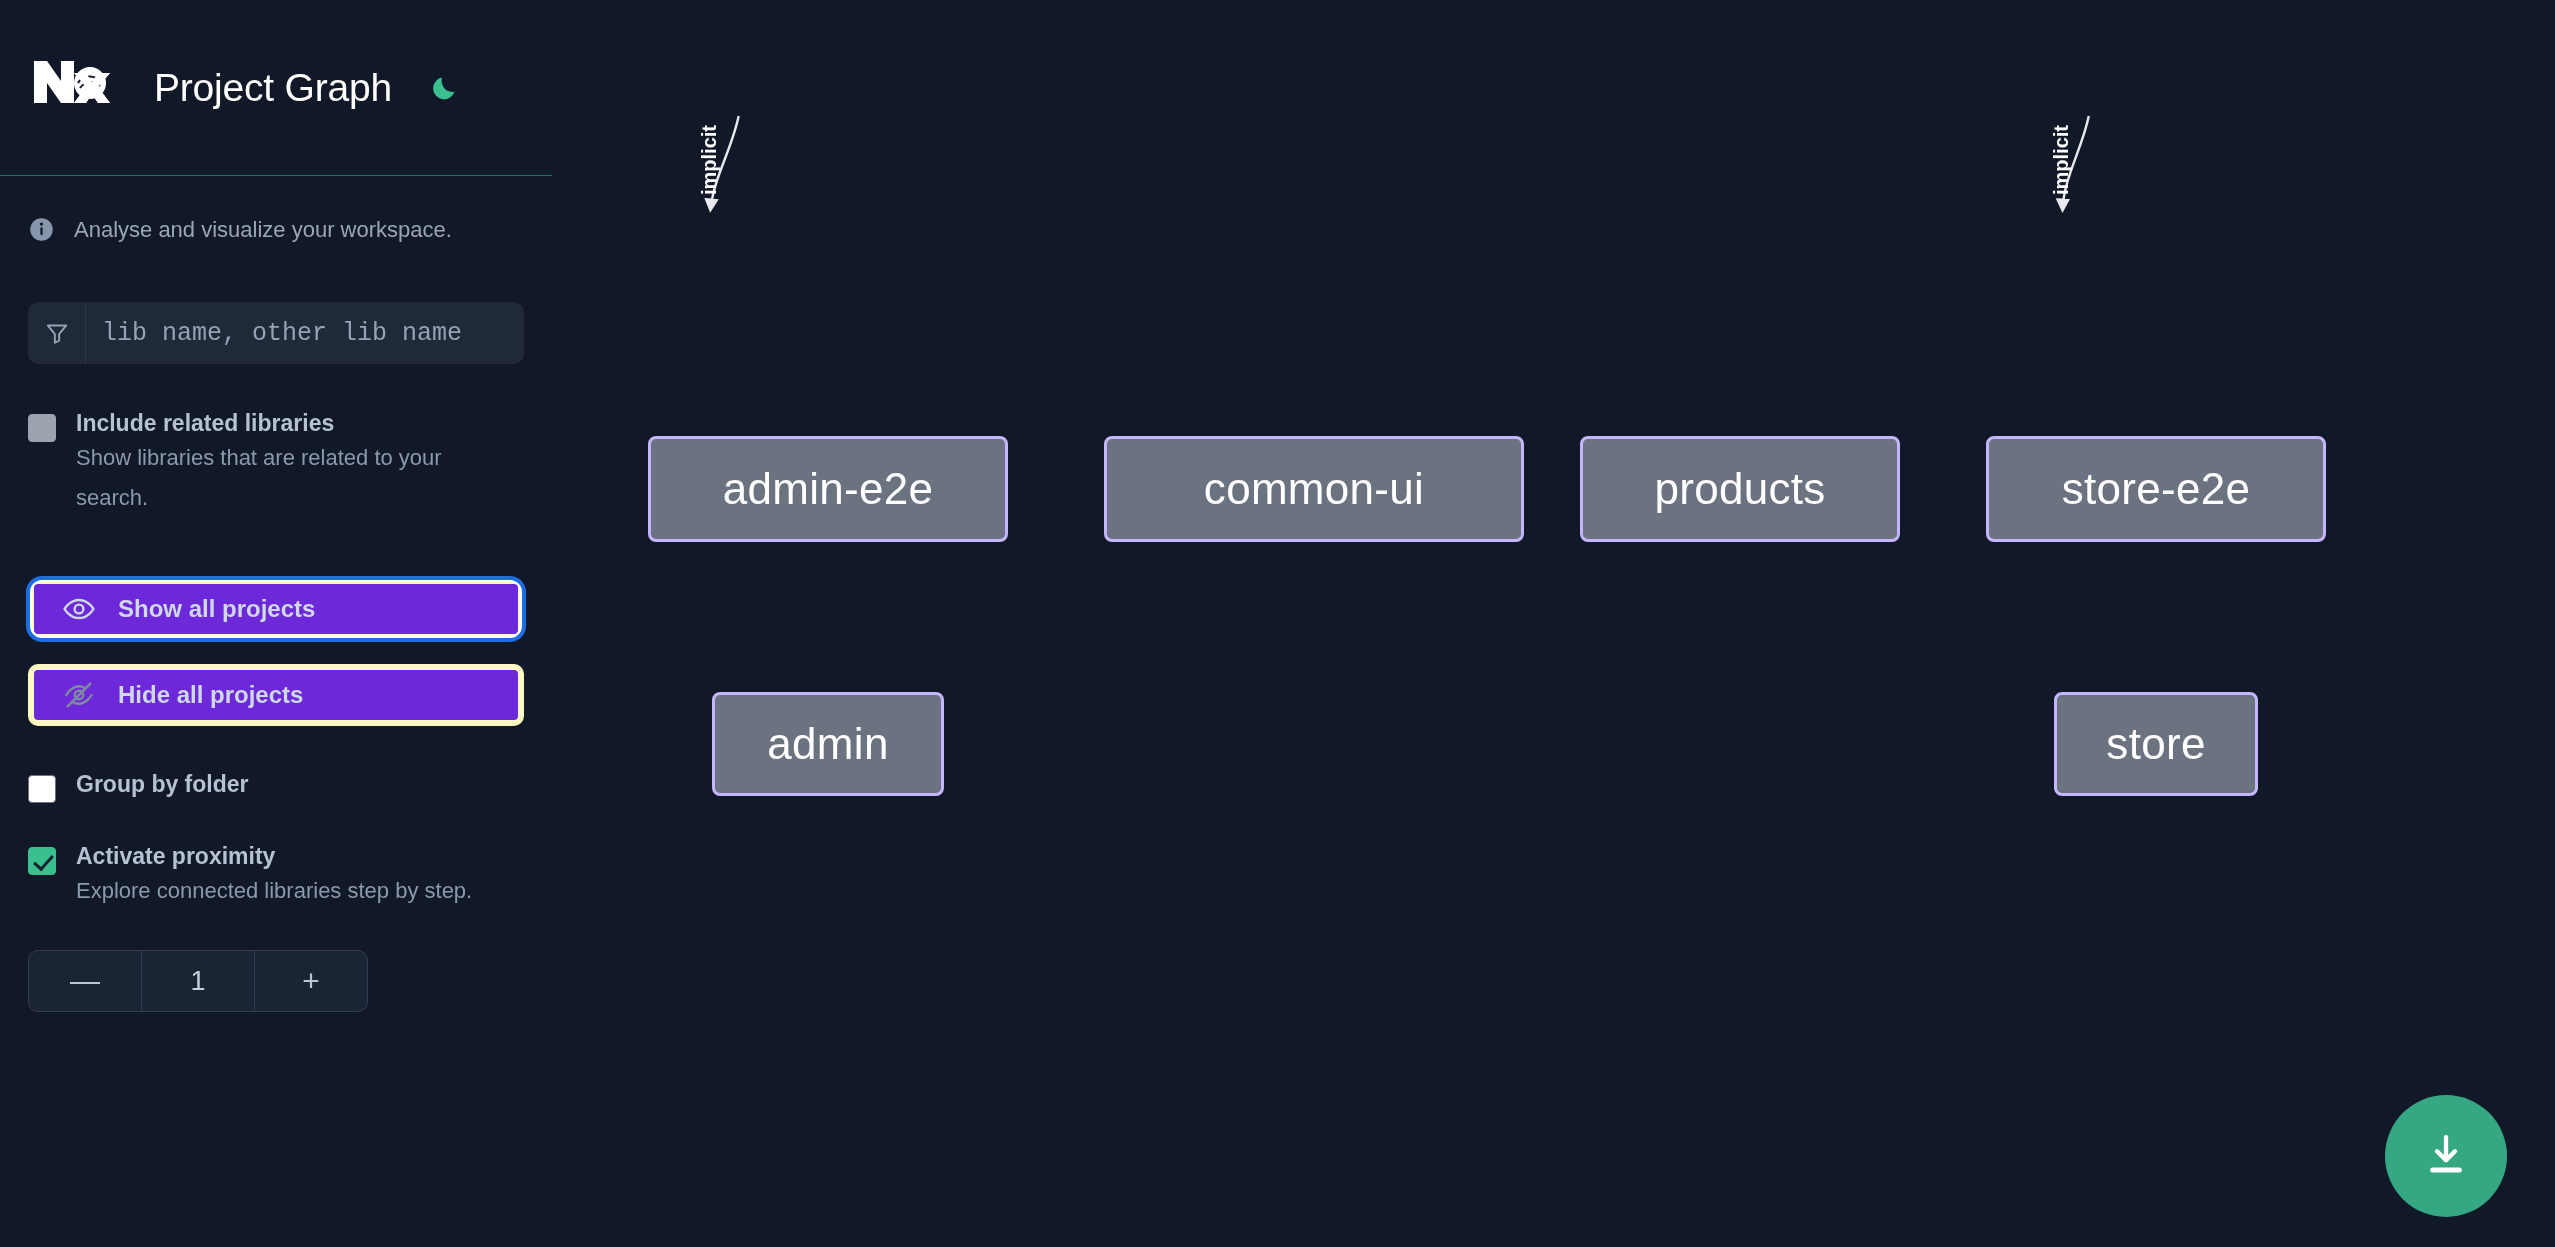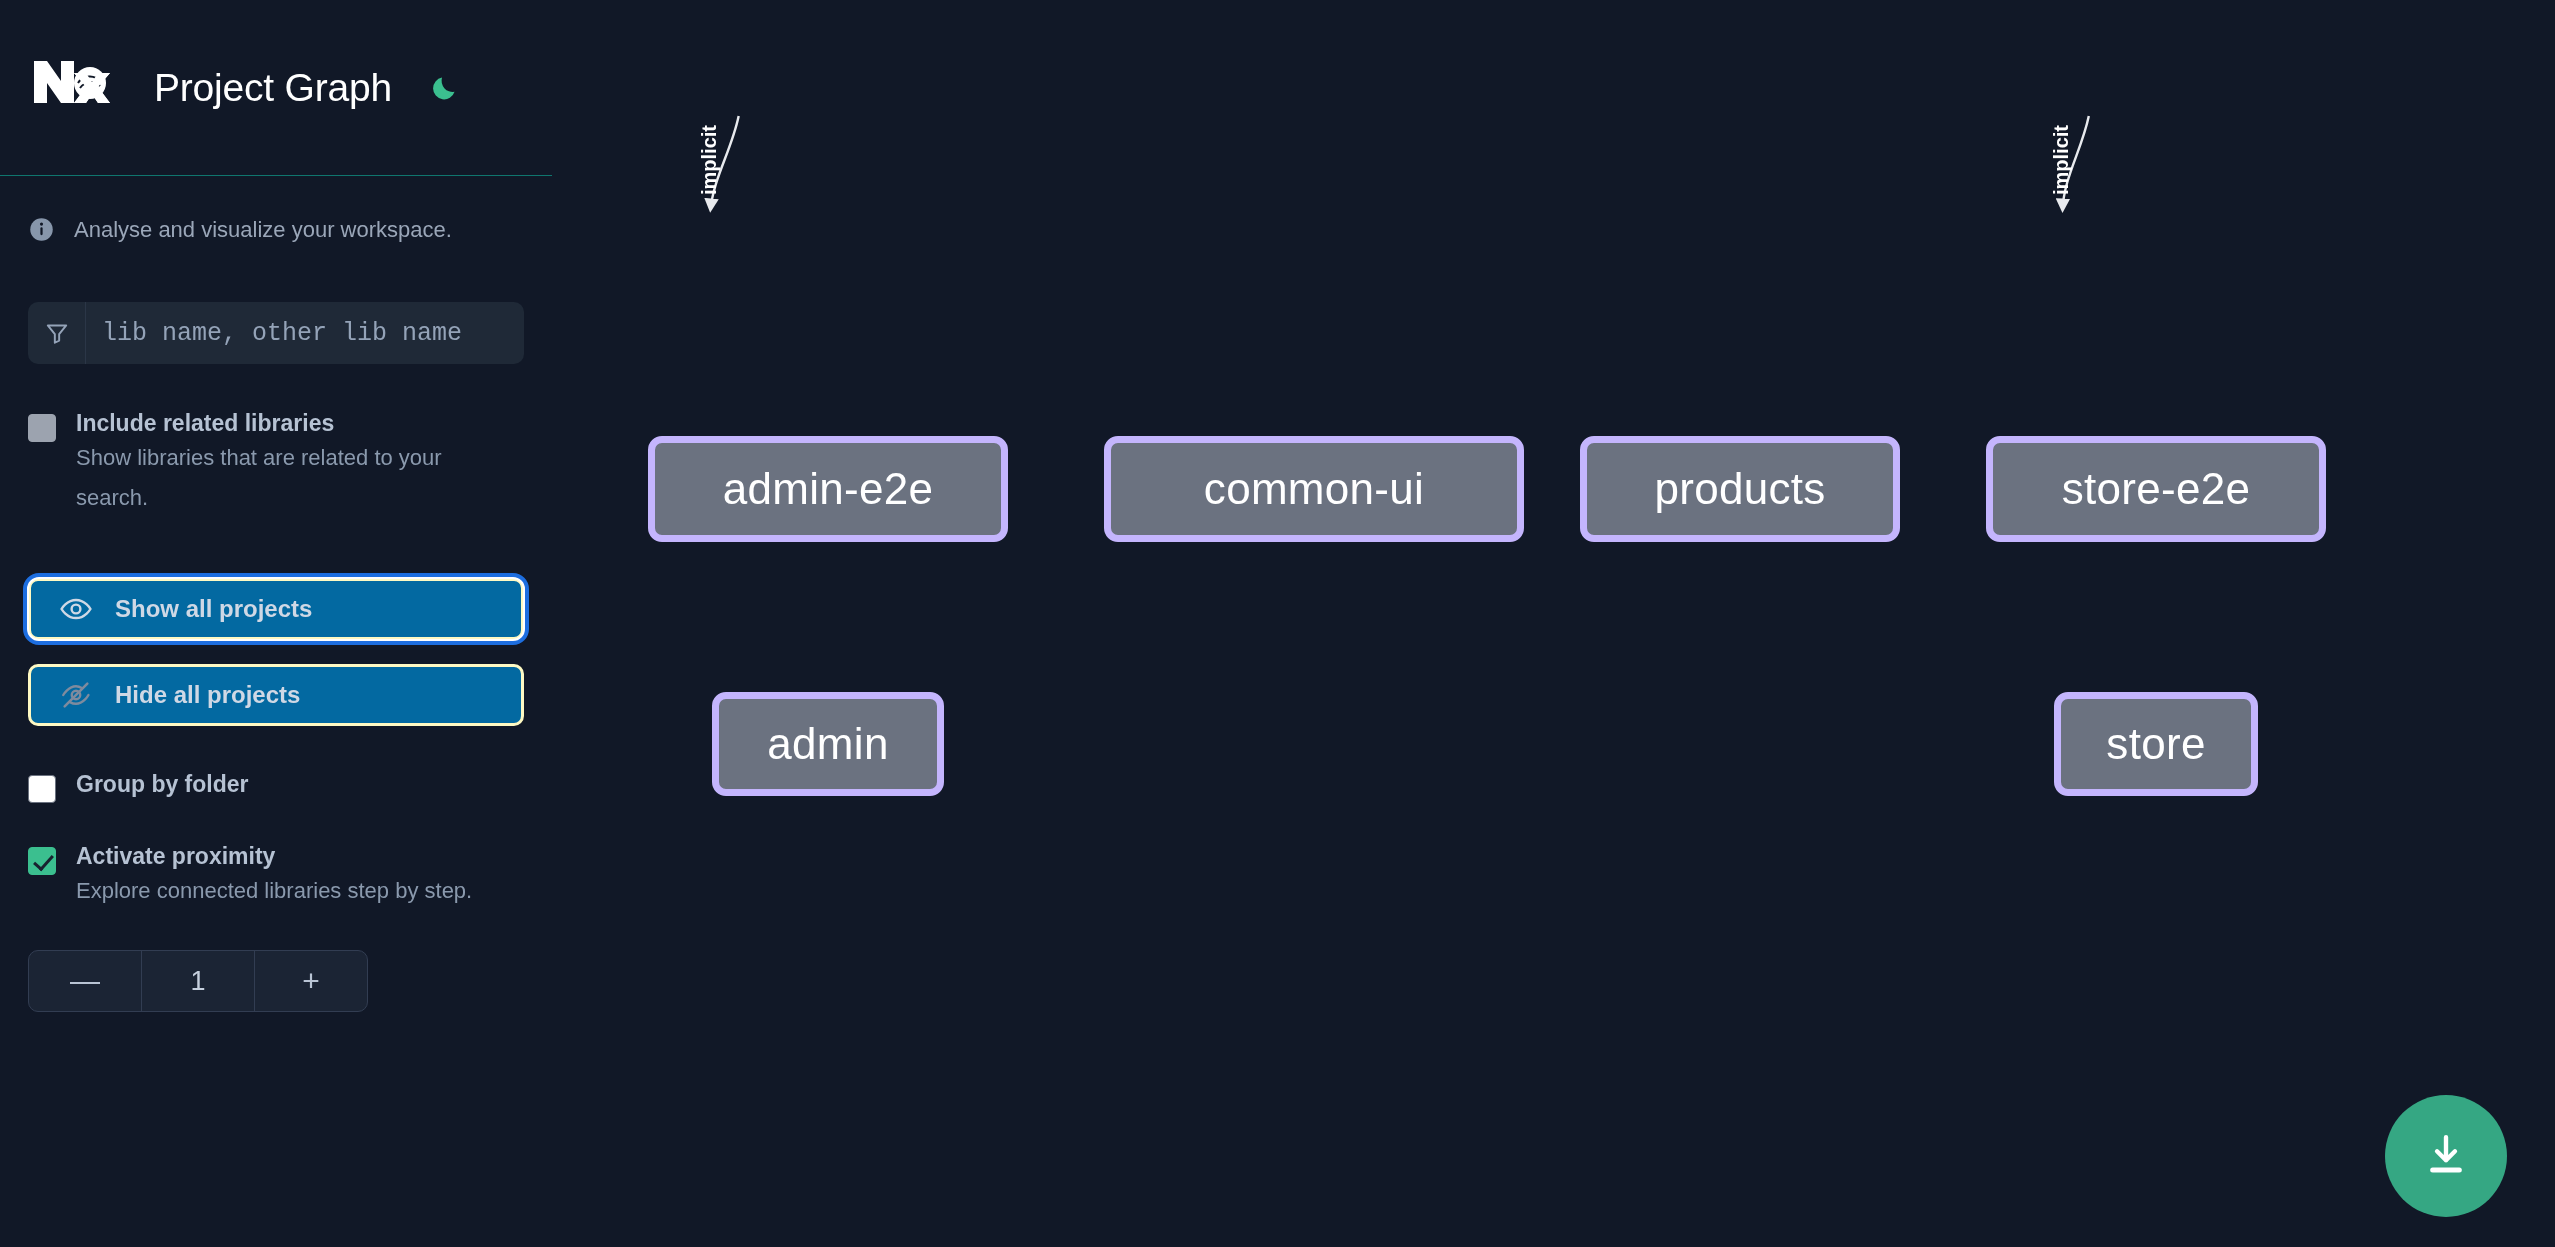--- a/index.html
+++ b/index.html
@@ -153,22 +153,22 @@
     color: #8a99ad;
     line-height: 40px;
     max-width: 440px;
   }
 
   
   .btn {
     position: relative;
     margin: 0 28px;
     height: 62px;
-    background: #0369a1;
-    border: 3px solid #fef9c3;
+    background: #6d28d9;
+    border: 6px solid #fef9c3;
     border-radius: 10px;
     display: flex;
     align-items: center;
     padding-left: 28px;
     cursor: pointer;
   }
   .btn-show { margin-top: 60px; }
   .btn-hide { margin-top: 24px; }
 
   .btn-show::before {
@@ -267,22 +267,22 @@
   .graph-svg {
     position: absolute;
     inset: 0;
     width: 100%;
     height: 100%;
   }
 
   .node {
     position: absolute;
     background: #6b7280;
-    border: 7px solid #c4b5fd;
-    border-radius: 14px;
+    border: 3px solid #c4b5fd;
+    border-radius: 8px;
     display: flex;
     align-items: center;
     justify-content: center;
     color: #ffffff;
     font-size: 44px;
     letter-spacing: 0.3px;
     cursor: pointer;
     white-space: nowrap;
   }
 

